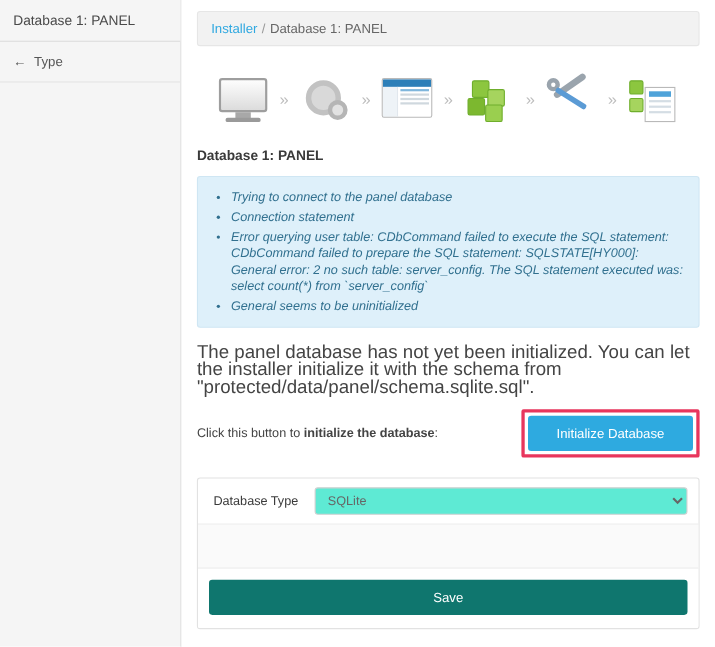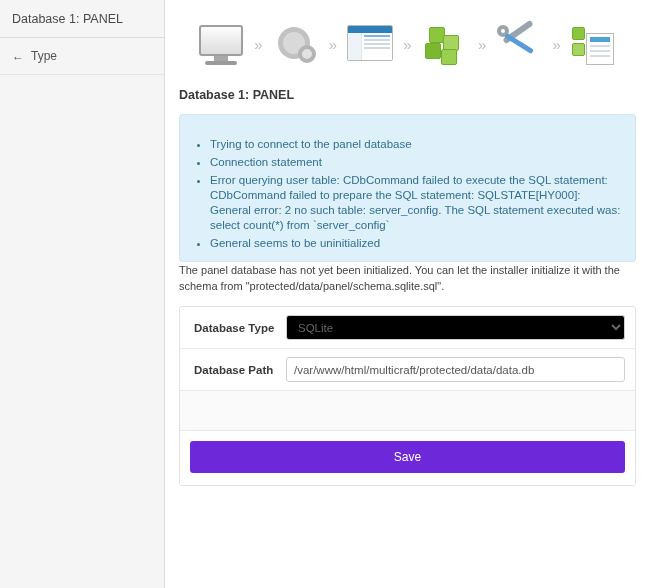--- a/index.html
+++ b/index.html
@@ -146,34 +146,36 @@
     font-weight: bold;
     color: #3a3a3a;
     margin: 4px 0 12px 0;
   }
 
   
   .infobox {
     background: #def0fa;
     border: 1px solid #cfe6f3;
     border-radius: 3px;
-    padding: 22px 12px 10px 10px;
+    padding: 12px 12px 10px 10px;
+    margin-bottom: 14px;
+    font-style: italic;
   }
   .infobox ul { margin: 0; padding-left: 20px; }
   .infobox li {
     color: #31708f;
     font-size: 11.5px;
     line-height: 15px;
     margin-bottom: 3px;
   }
   .infobox li:last-child { margin-bottom: 0; }
   .infobox li::marker { color: #31708f; }
 
   .para {
-    font-size: 11px;
+    font-size: 17px;
     line-height: 16px;
     color: #444;
     margin: 0 0 12px 0;
   }
 
   .cta-row {
     display: flex;
     align-items: center;
     justify-content: space-between;
     margin: 0 0 18px 0;
@@ -206,44 +208,44 @@
     align-items: center;
     border-bottom: 1px solid #e9e9e9;
     padding: 8px 10px;
     min-height: 40px;
   }
   .form-row:last-child { border-bottom: none; }
   .form-label {
     width: 96px;
     flex: 0 0 96px;
     font-size: 11.5px;
-    font-weight: bold;
+    font-weight: normal;
     color: #3a3a3a;
     padding-left: 4px;
   }
   .form-field { flex: 1 1 auto; }
   select.inp, input.inp {
     width: 100%;
     height: 25px;
     font-size: 11.5px;
     font-family: "Liberation Sans", sans-serif;
     color: #666;
     border: 1px solid #d0d0d0;
     border-radius: 3px;
     padding: 0 7px;
     background: #fbfbfb;
   }
-  select.inp { background: #000000; }
+  select.inp { background: #5eead4; }
   input.inp { background: #fff; color: #555; }
   .row-empty { height: 26px; background: #fafafa; }
   .save-row { padding: 10px 10px 12px 10px; background: #fff; }
   .btn-save {
     display: block;
     width: 100%;
-    background: #6d28d9;
+    background: #0f766e;
     color: #fff;
     border: none;
     border-radius: 3px;
     font-size: 12px;
     font-family: "Liberation Sans", sans-serif;
     padding: 9px 0;
     cursor: pointer;
   }
 </style>
 </head>
@@ -255,20 +257,23 @@
     <div class="sidebar-title">Database 1: PANEL</div>
     <div class="sidebar-back">
       <span class="arrow">←</span>
       <span>Type</span>
     </div>
   </div>
 
   <div id="main">
     <div class="content">
 
+      <div class="breadcrumb">
+        <a href="#">Installer</a><span class="sep">/</span><span>Database 1: PANEL</span>
+      </div>
 
       <div class="stepper">
         <div class="step-icon">
           <div class="mon-screen"></div>
             <div class="mon-stand"></div>
             <div class="mon-base"></div>
         </div>
         <span class="chev">»</span>
         <div class="step-icon">
           <div class="gear-big"></div>
@@ -321,36 +326,36 @@
         <ul>
           <li>Trying to connect to the panel database</li>
           <li>Connection statement</li>
           <li>Error querying user table: CDbCommand failed to execute the SQL statement: CDbCommand failed to prepare the SQL statement: SQLSTATE[HY000]: General error: 2 no such table: server_config. The SQL statement executed was: select count(*) from `server_config`</li>
           <li>General seems to be uninitialized</li>
         </ul>
       </div>
 
       <p class="para">The panel database has not yet been initialized. You can let the installer initialize it with the schema from "protected/data/panel/schema.sqlite.sql".</p>
 
+      <div class="cta-row">
+        <div class="cta-text"><span>Click this button to </span><b>initialize the database</b><span>:</span></div>
+        <div class="highlight-box">
+          <button class="btn-primary">Initialize Database</button>
+        </div>
+      </div>
 
       <div class="form-table">
         <div class="form-row">
           <div class="form-label">Database Type</div>
           <div class="form-field">
             <select class="inp">
               <option>SQLite</option>
             </select>
           </div>
         </div>
-        <div class="form-row">
-          <div class="form-label">Database Path</div>
-          <div class="form-field">
-            <input class="inp" type="text" value="/var/www/html/multicraft/protected/data/data.db" style="">
-          </div>
-        </div>
         <div class="form-row row-empty"></div>
         <div class="save-row">
           <button class="btn-save">Save</button>
         </div>
       </div>
 
     </div>
   </div>
 </div>
 

